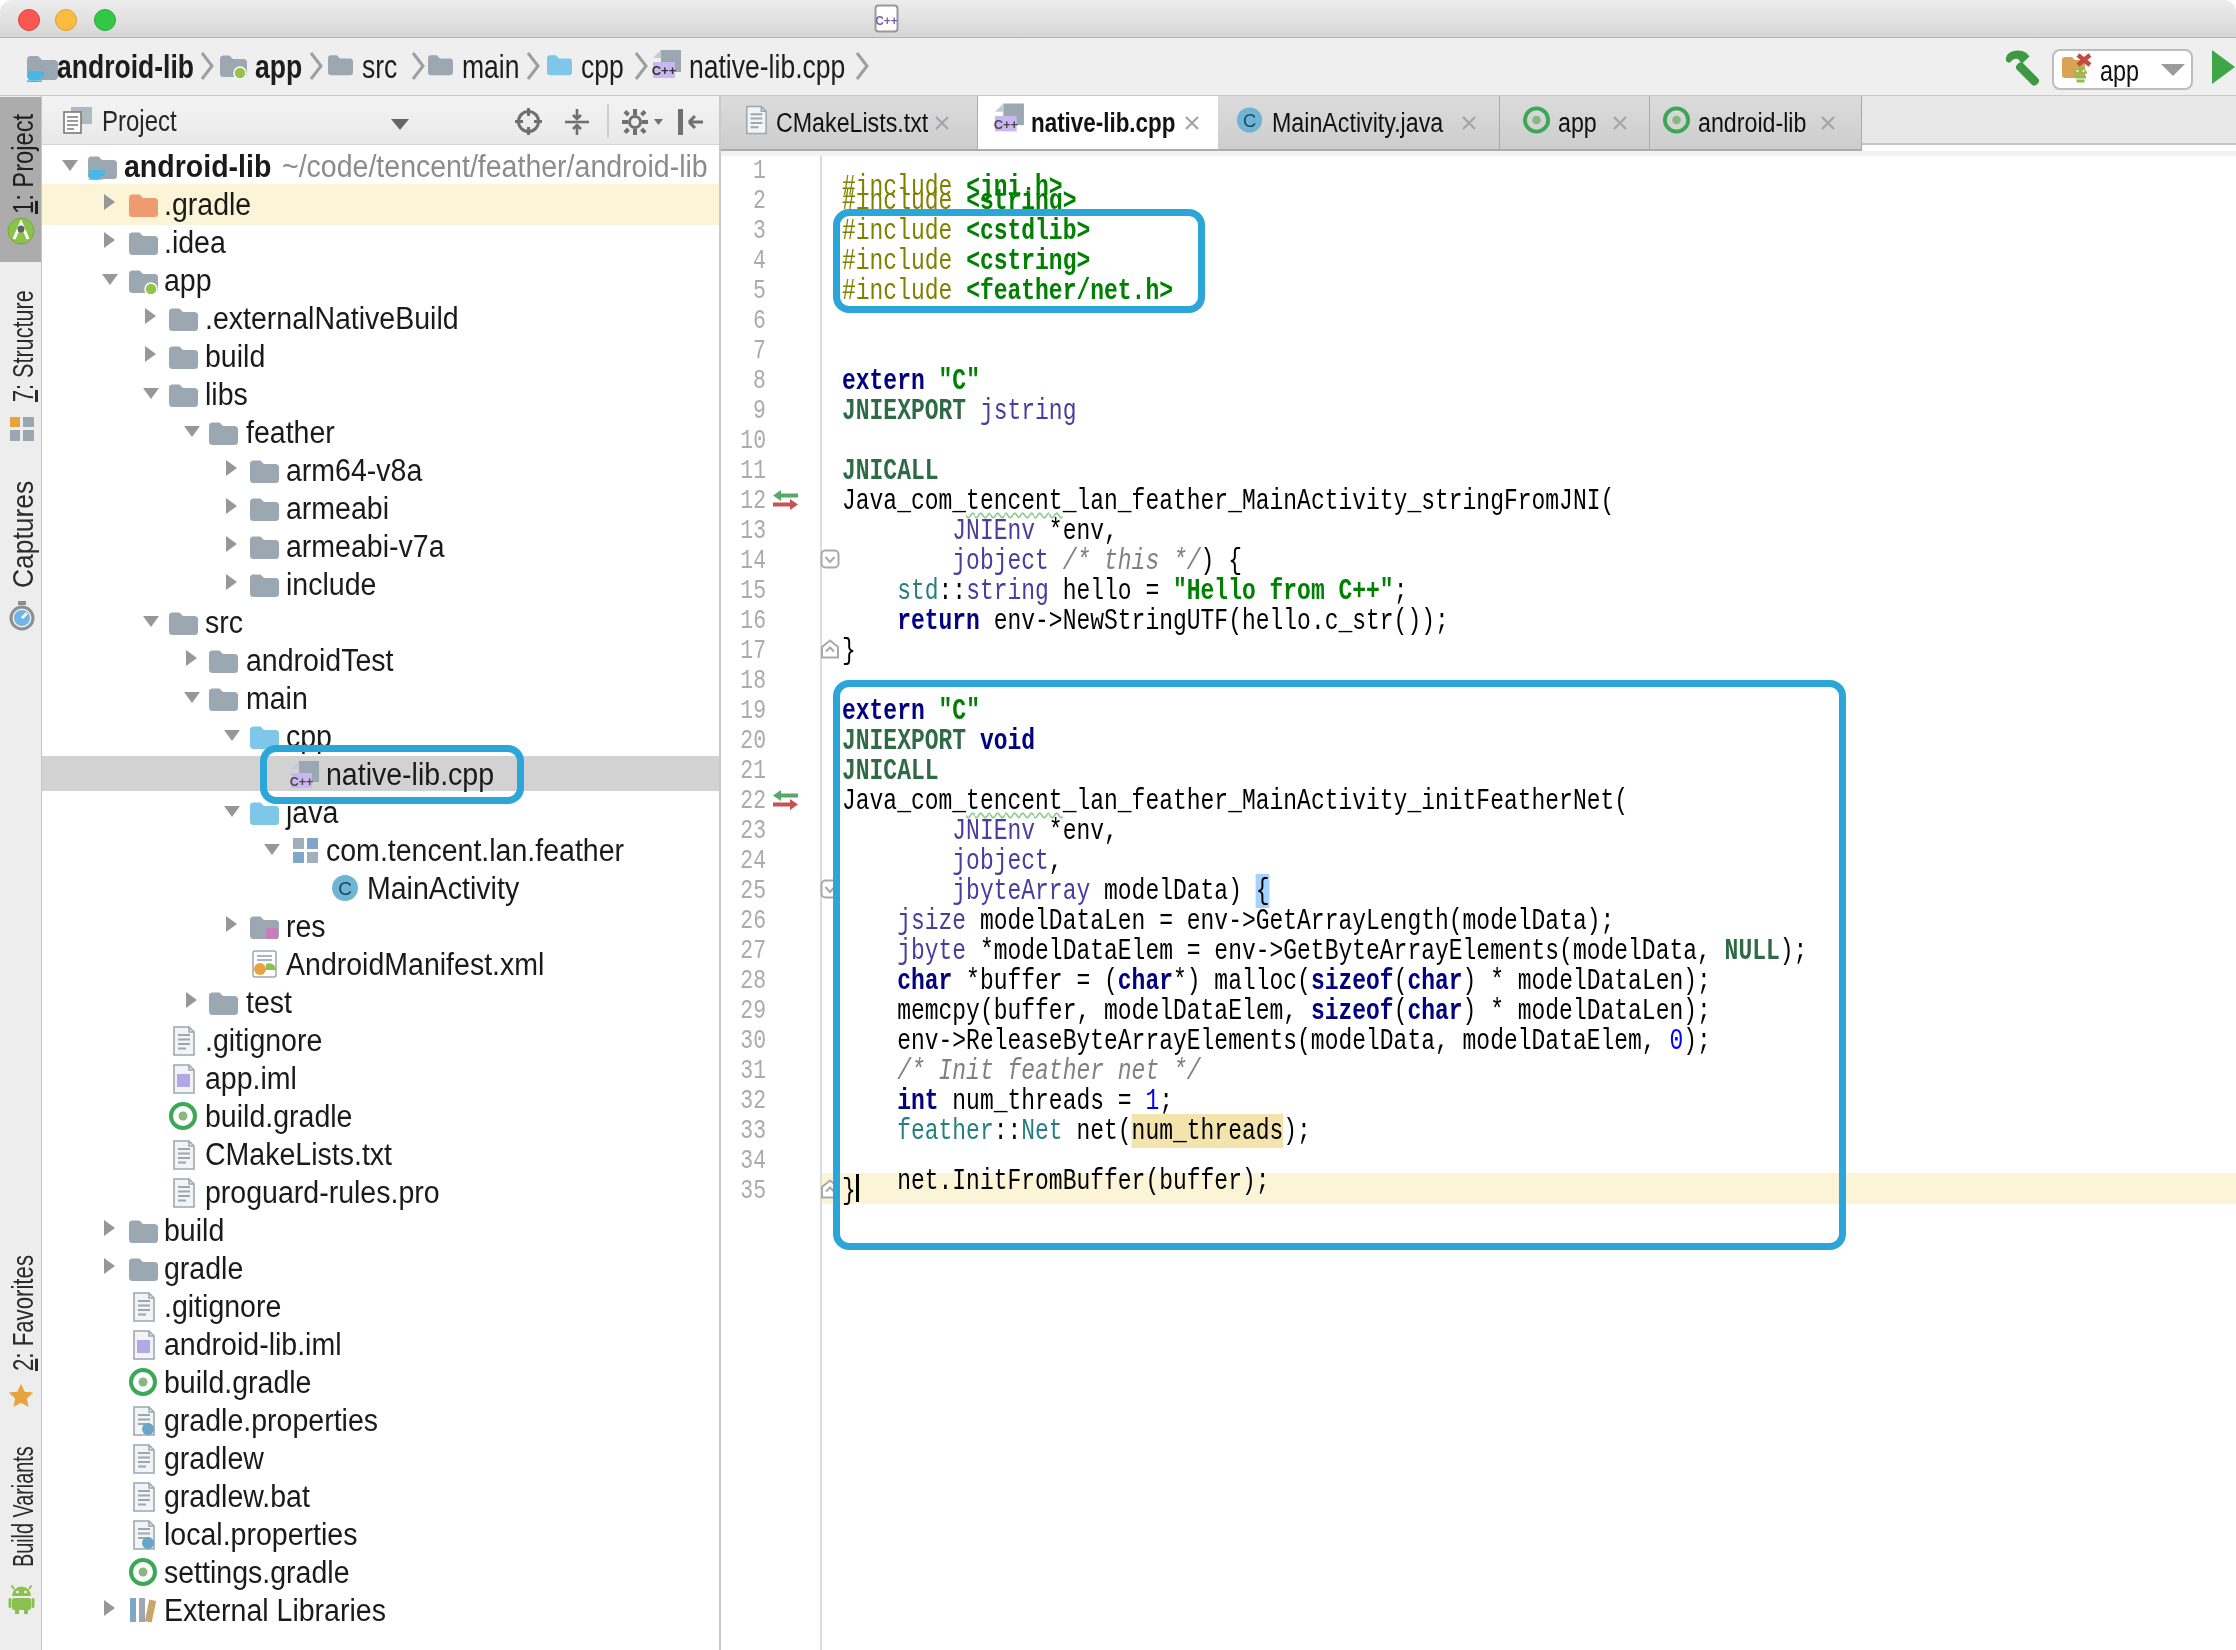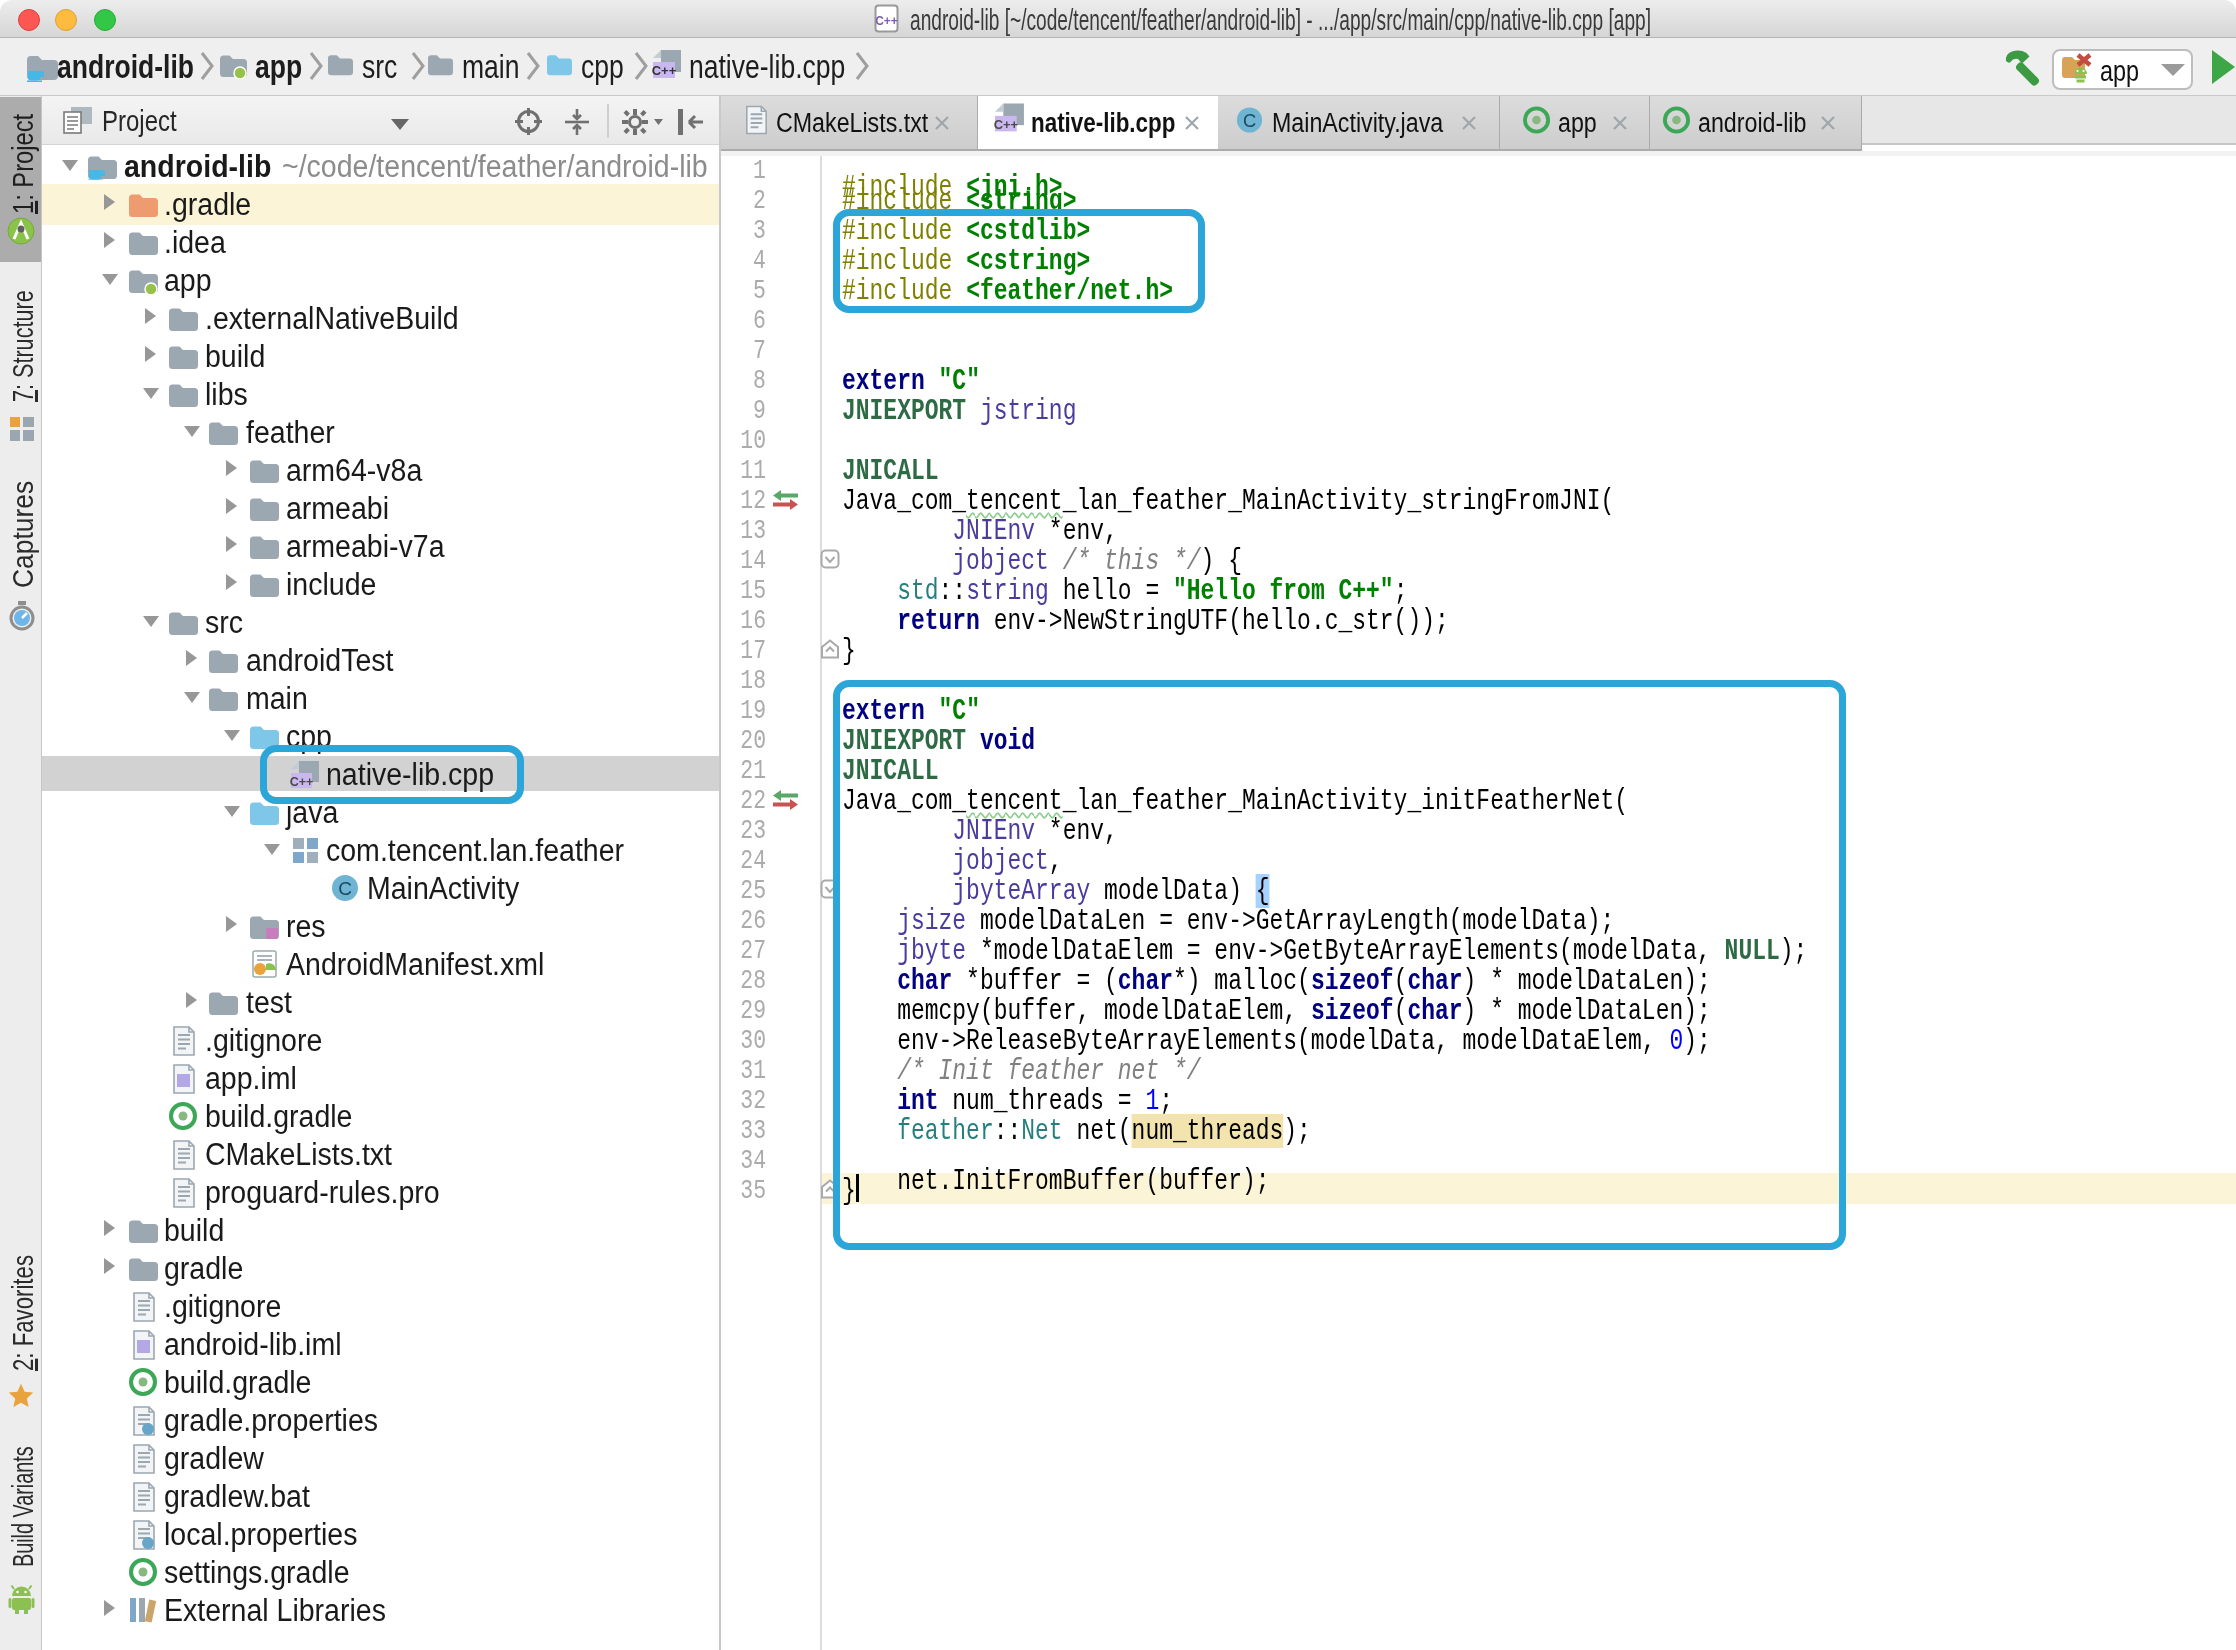--- a/index.html
+++ b/index.html
@@ -54,23 +54,20 @@
 <div id="titlebar" class="abs">
   <div class="light" style="left:18px;background:#FC5753;border:1px solid #DF3E38;"></div>
   <div class="light" style="left:55px;background:#FDBC40;border:1px solid #DE9F34;"></div>
   <div class="light" style="left:94px;background:#33C748;border:1px solid #27AA35;"></div>
   <div class="abs" style="left:872px;top:4px;width:29px;height:29px;">
     <svg width="29" height="29" viewBox="0 0 29 29">
         <rect x="3.5" y="1.5" width="22" height="26" rx="3" fill="#fff" stroke="#999" stroke-width="2"></rect>
         <text x="14.5" y="21" font-size="12" font-weight="bold" fill="#7B5EA7" text-anchor="middle" font-family="Liberation Sans">C++</text>
       </svg>
   </div>
-  <div class="abs" style="left:910px;top:0;height:38px;line-height:40px;font-size:30px;color:#3a3a3a;">
-    <span class="tx" id="titletext" style="transform:scaleX(.638);">android-lib [~/code/tencent/feather/android-lib] - .../app/src/main/cpp/native-lib.cpp [app]</span>
-  </div>
 </div>
 <div id="navbar" class="abs"></div>
 
 <div class="bc" style="left:26px;"><svg width="33" height="30" viewBox="0 0 33 30">
   <path d="M1 8 Q1 4 5 4 L12 4 L16 8 L28 8 Q32 8 32 12 L32 24 Q32 28 28 28 L5 28 Q1 28 1 24 Z" fill="#9BA7B1"></path>
   <path d="M2 19 h12 v6 q0 3.5-3.5 3.5 h-5 Q2 28.5 2 25 Z" fill="#45B8E8"></path>
   <path d="M14 20.5 h3 v3.5 h-3 Z" fill="none" stroke="#45B8E8" stroke-width="2"></path>
   <path d="M1 29.5 h15" stroke="#45B8E8" stroke-width="2.2"></path>
     </svg></div>
 <div class="crumb" style="left:57px;font-weight:bold;"><span class="tx" style="transform:scaleX(.78);">android-lib</span></div>

